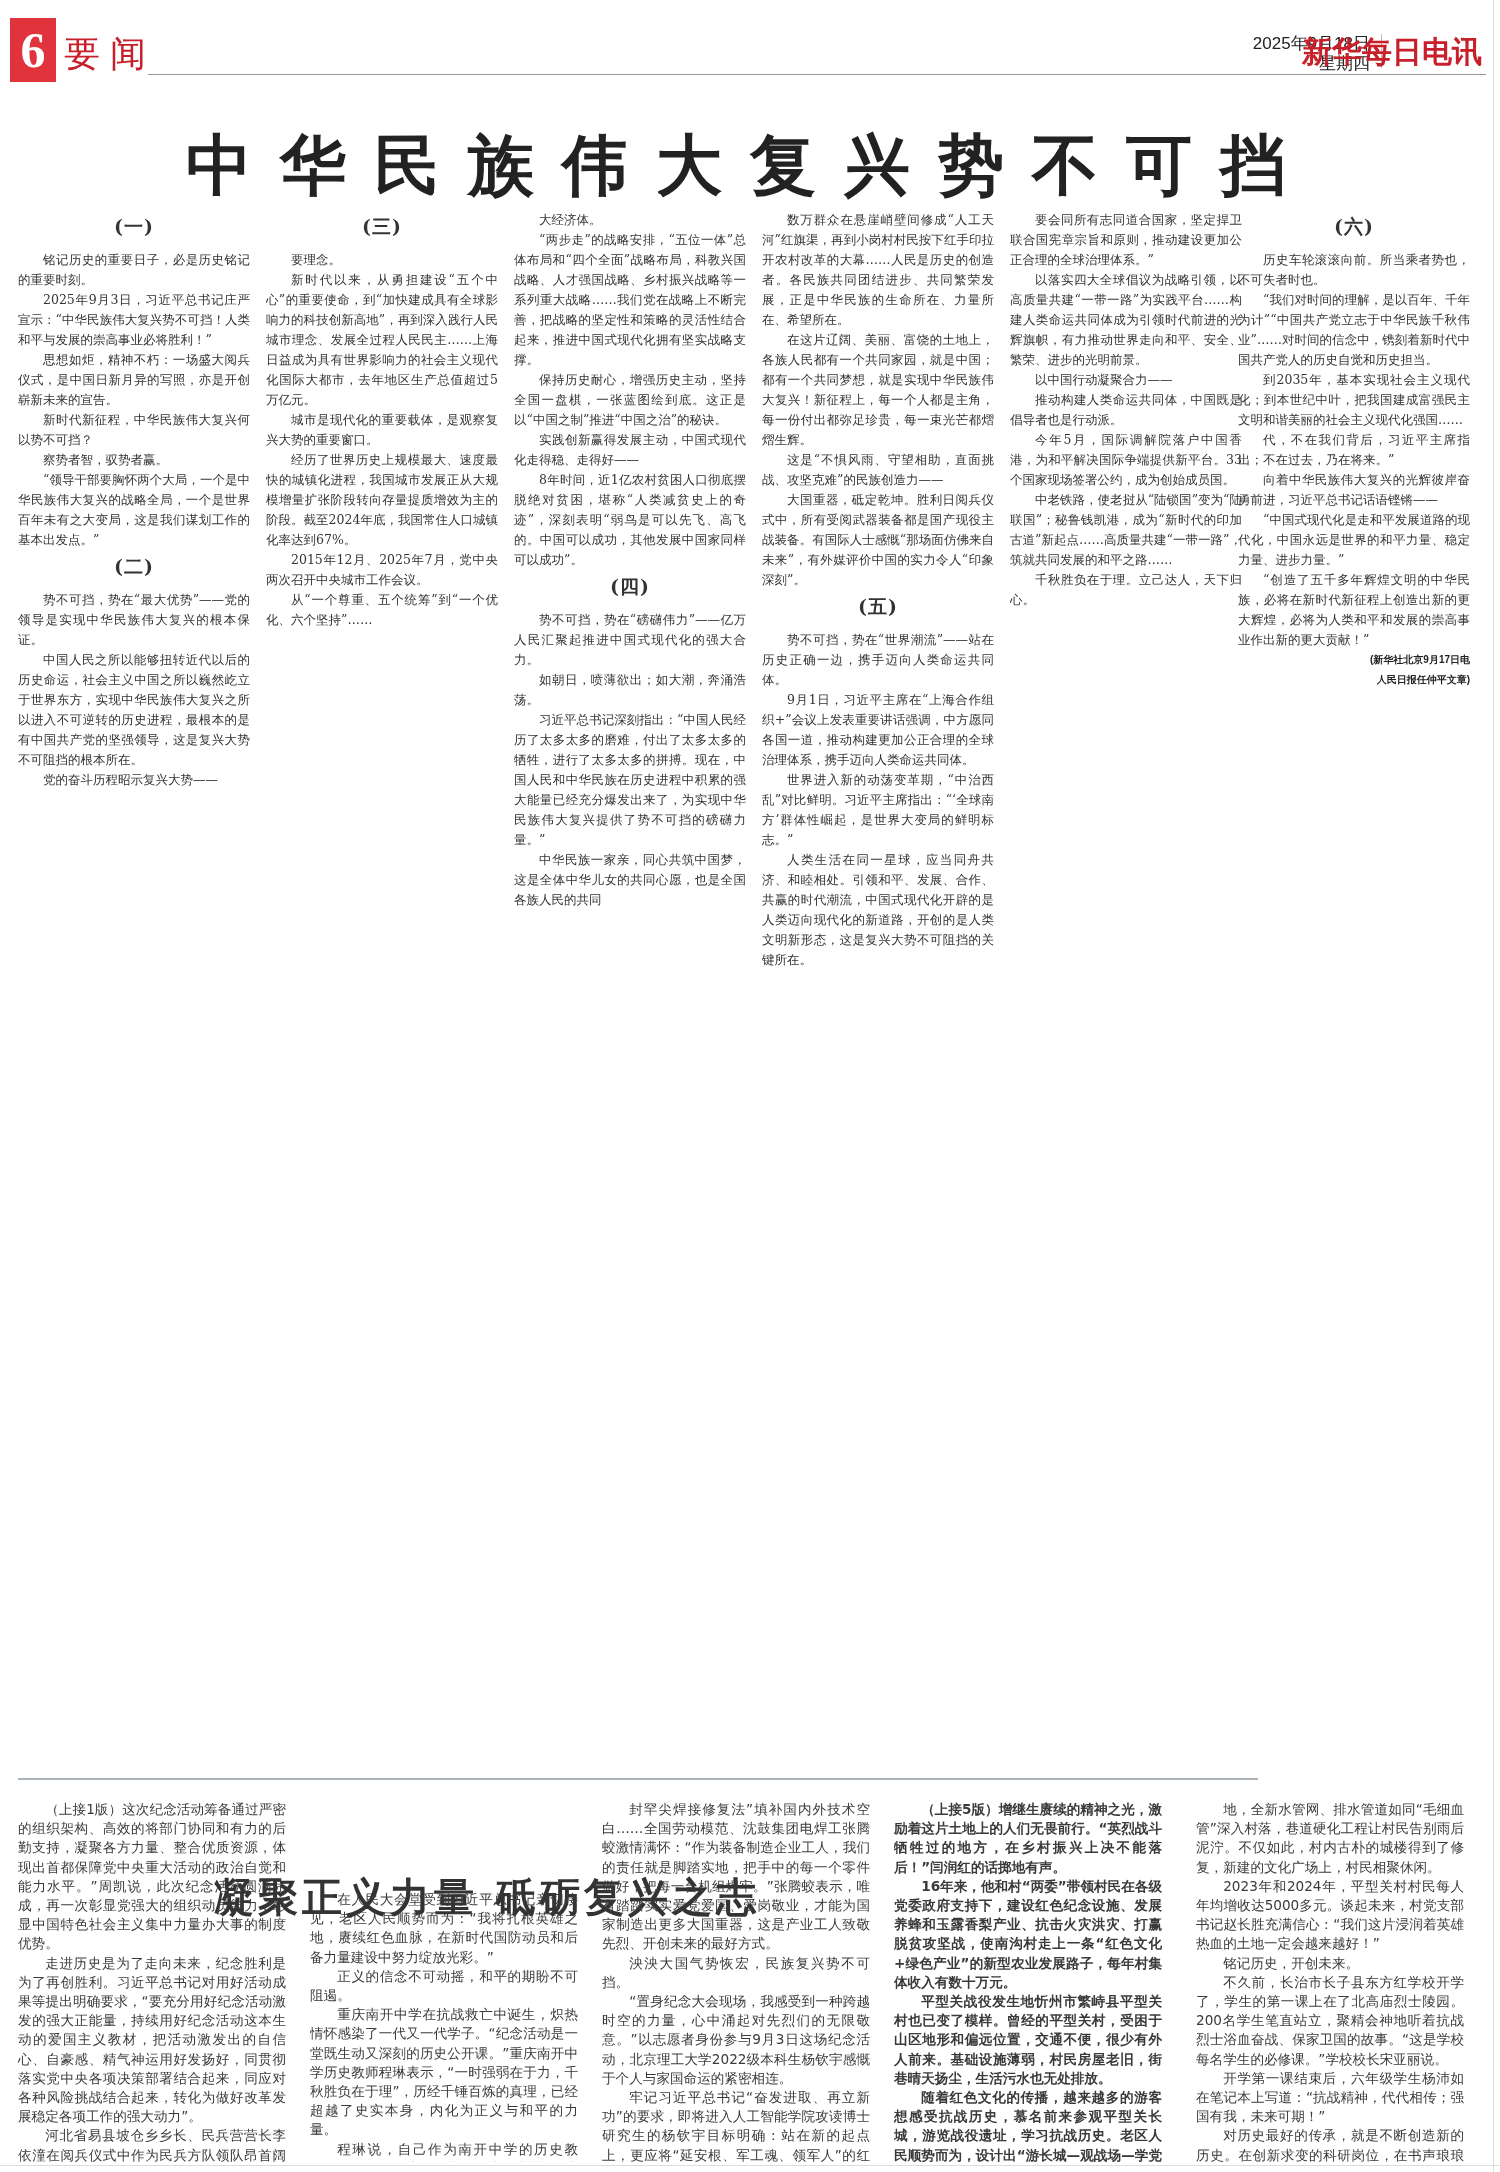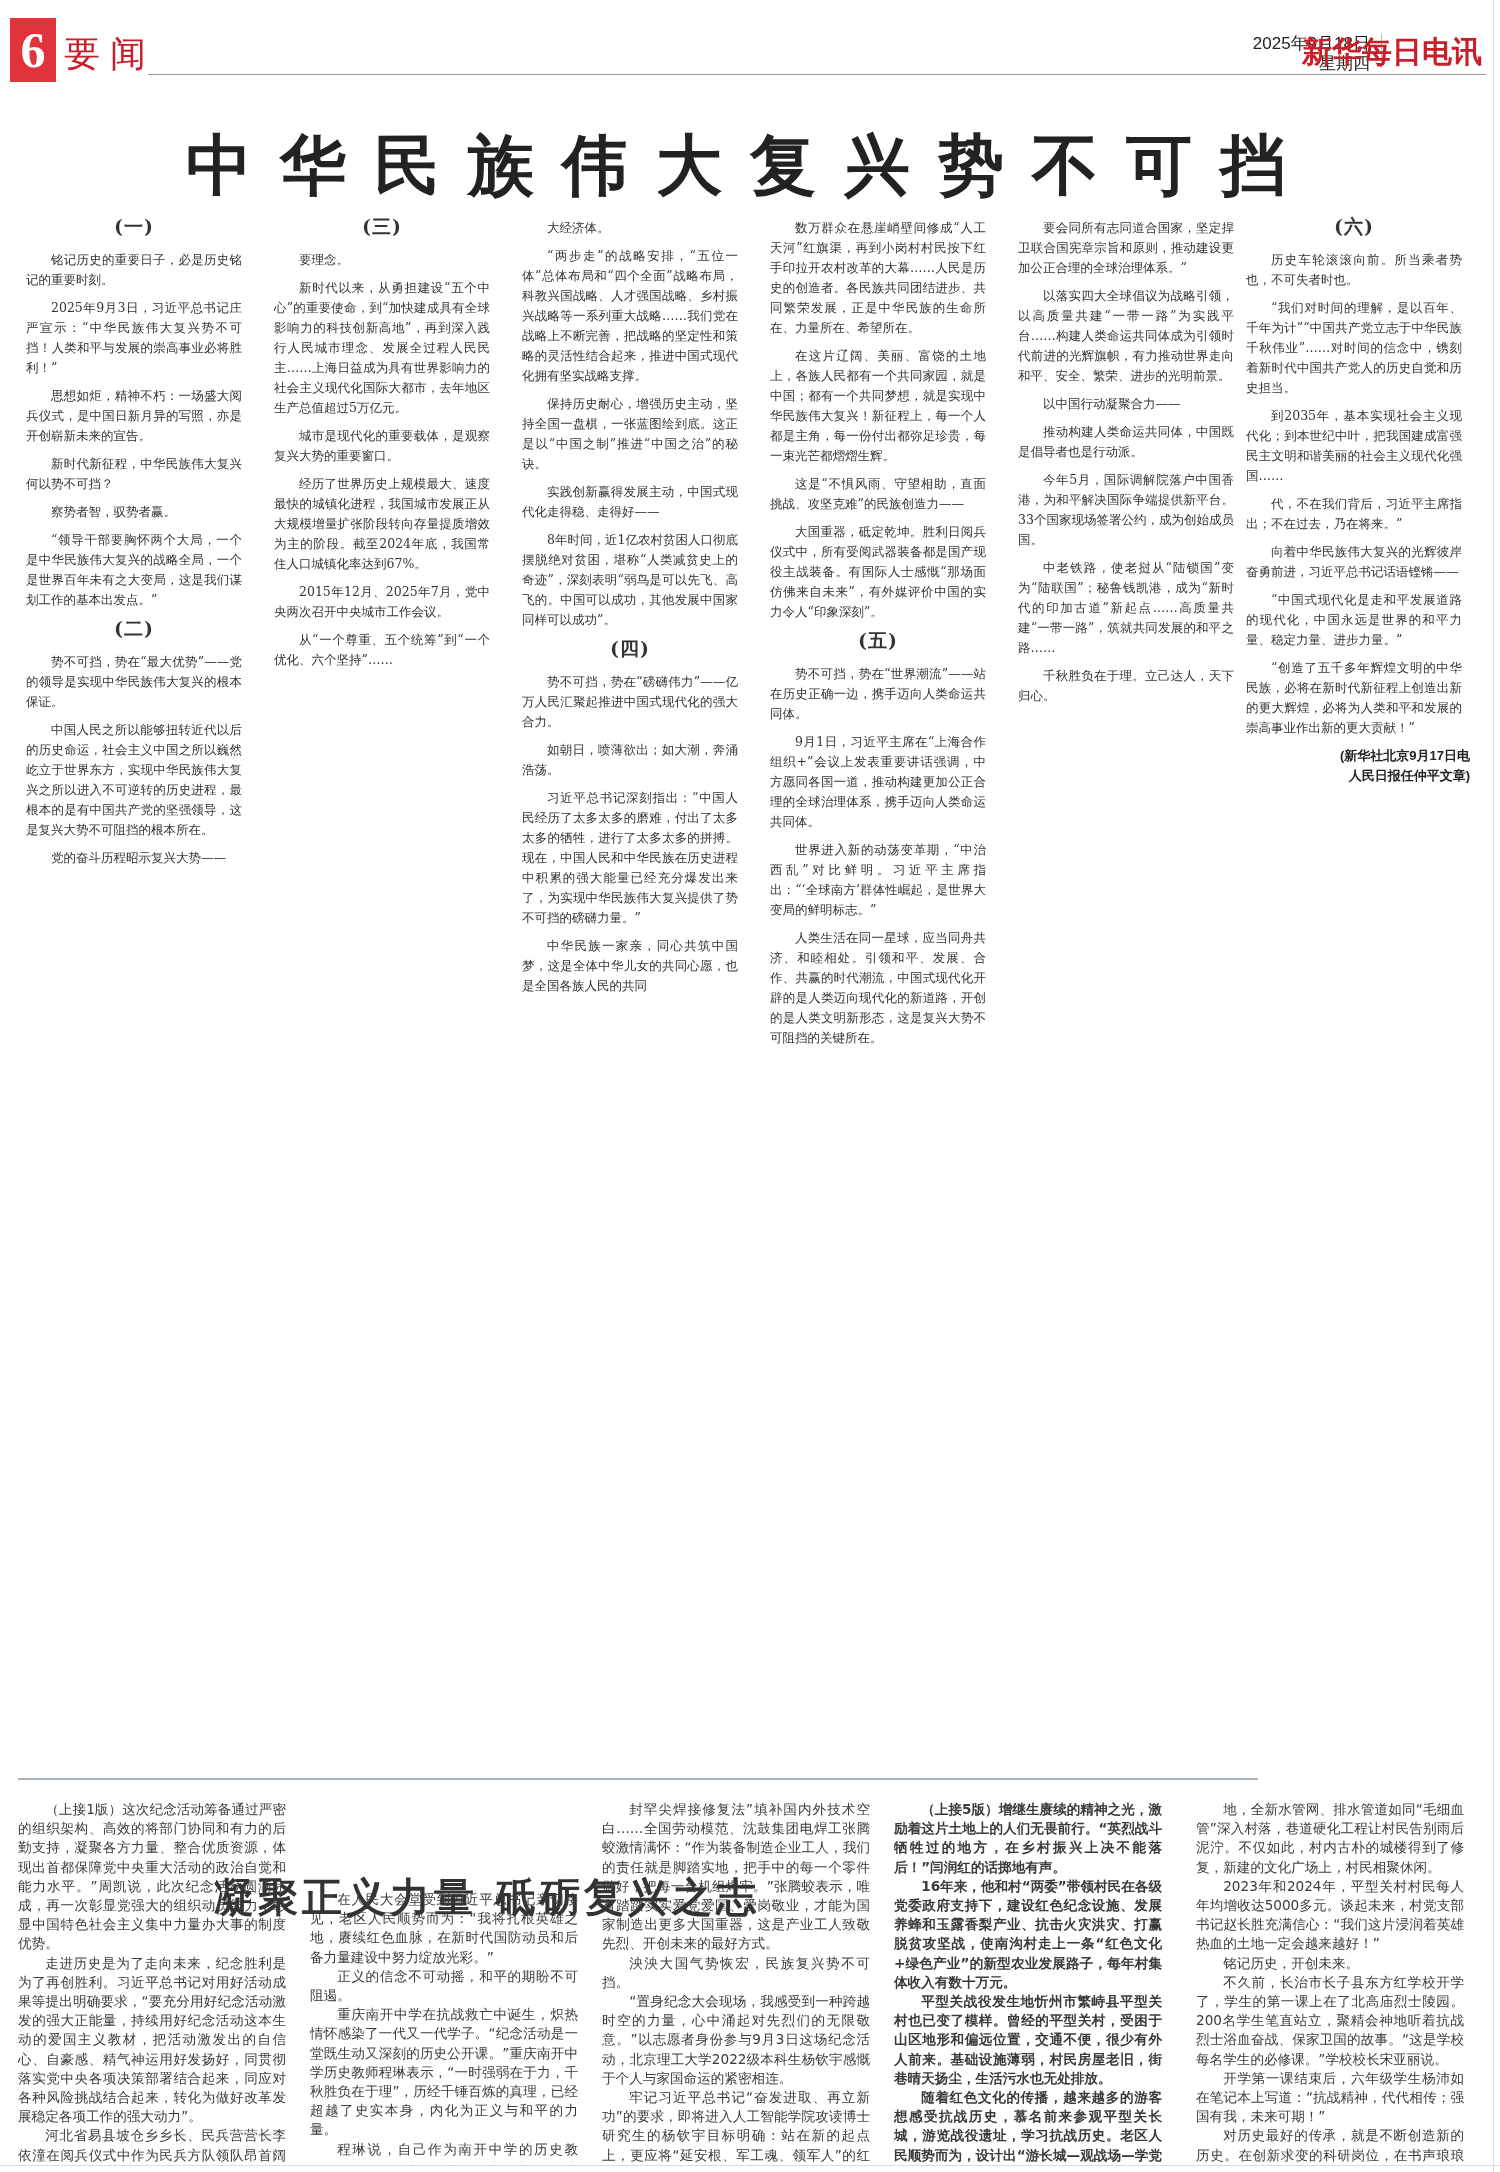--- a/index.html
+++ b/index.html
@@ -15,23 +15,23 @@
   .dateblock { position:absolute; right:130px; top:34px; text-align:right; font-family:"Liberation Sans", sans-serif; font-size:17px; color:#222; line-height:20px; }
   .vsep { position:absolute; right:118px; top:34px; width:1px; height:34px; background:#bbb; }
   .brand { position:absolute; right:18px; top:32px; font-size:30px; color:#c8202a; font-weight:bold; line-height:40px; font-family:"DejaVu Serif", serif; }
 
   
   .headline { position:absolute; top:120px; left:0; width:1500px; text-align:center; font-size:66px; font-weight:bold; letter-spacing:28px; color:#222; line-height:90px; }
 
   
   .article { position:absolute; top:210px; left:18px; width:1462px; height:1560px; }
   .col { position:absolute; top:0; width:232px; height:1560px; font-size:12.5px; line-height:20px; text-align:justify; color:#333; overflow:hidden; }
-  .col p { text-indent:2em; margin:8px; }
+  .col p { text-indent:2em; margin:0; }
   .col h3 { text-align:center; font-size:19px; font-weight:bold; margin:6px 0 14px; letter-spacing:1px; color:#333; }
-  .byline { text-align:right; font-family:"Liberation Sans", sans-serif; font-size:13px; font-weight:bold; line-height:20px; color:#222; }
+  .byline { text-align:right; font-family:"Liberation Sans", sans-serif; font-size:10px; font-weight:bold; line-height:20px; color:#222; }
 
   .divider { position:absolute; left:18px; width:1240px; top:1778px; height:2px; background:#aab4ba; }
 
   
   .article2 { position:absolute; top:1790px; left:0; width:1500px; height:382px; }
   .a2col { position:absolute; top:0; width:268px; font-size:13.6px; line-height:19.2px; text-align:justify; color:#3a3a3a; font-family:"DejaVu Sans", "Liberation Sans", sans-serif; overflow:hidden; height:372px; }
   .a2col p { text-indent:2em; }
   .a2headline { position:absolute; left:210px; top:1838px; width:550px; text-align:right; font-size:40px; font-weight:bold; color:#333; letter-spacing:4px;margin-top:32px; }
   .pageborder { position:absolute; right:6px; top:0; width:1px; height:2172px; background:#ddd; }
   .bottomborder { position:absolute; left:0; bottom:6px; width:1500px; height:1px; background:#ddd; }

